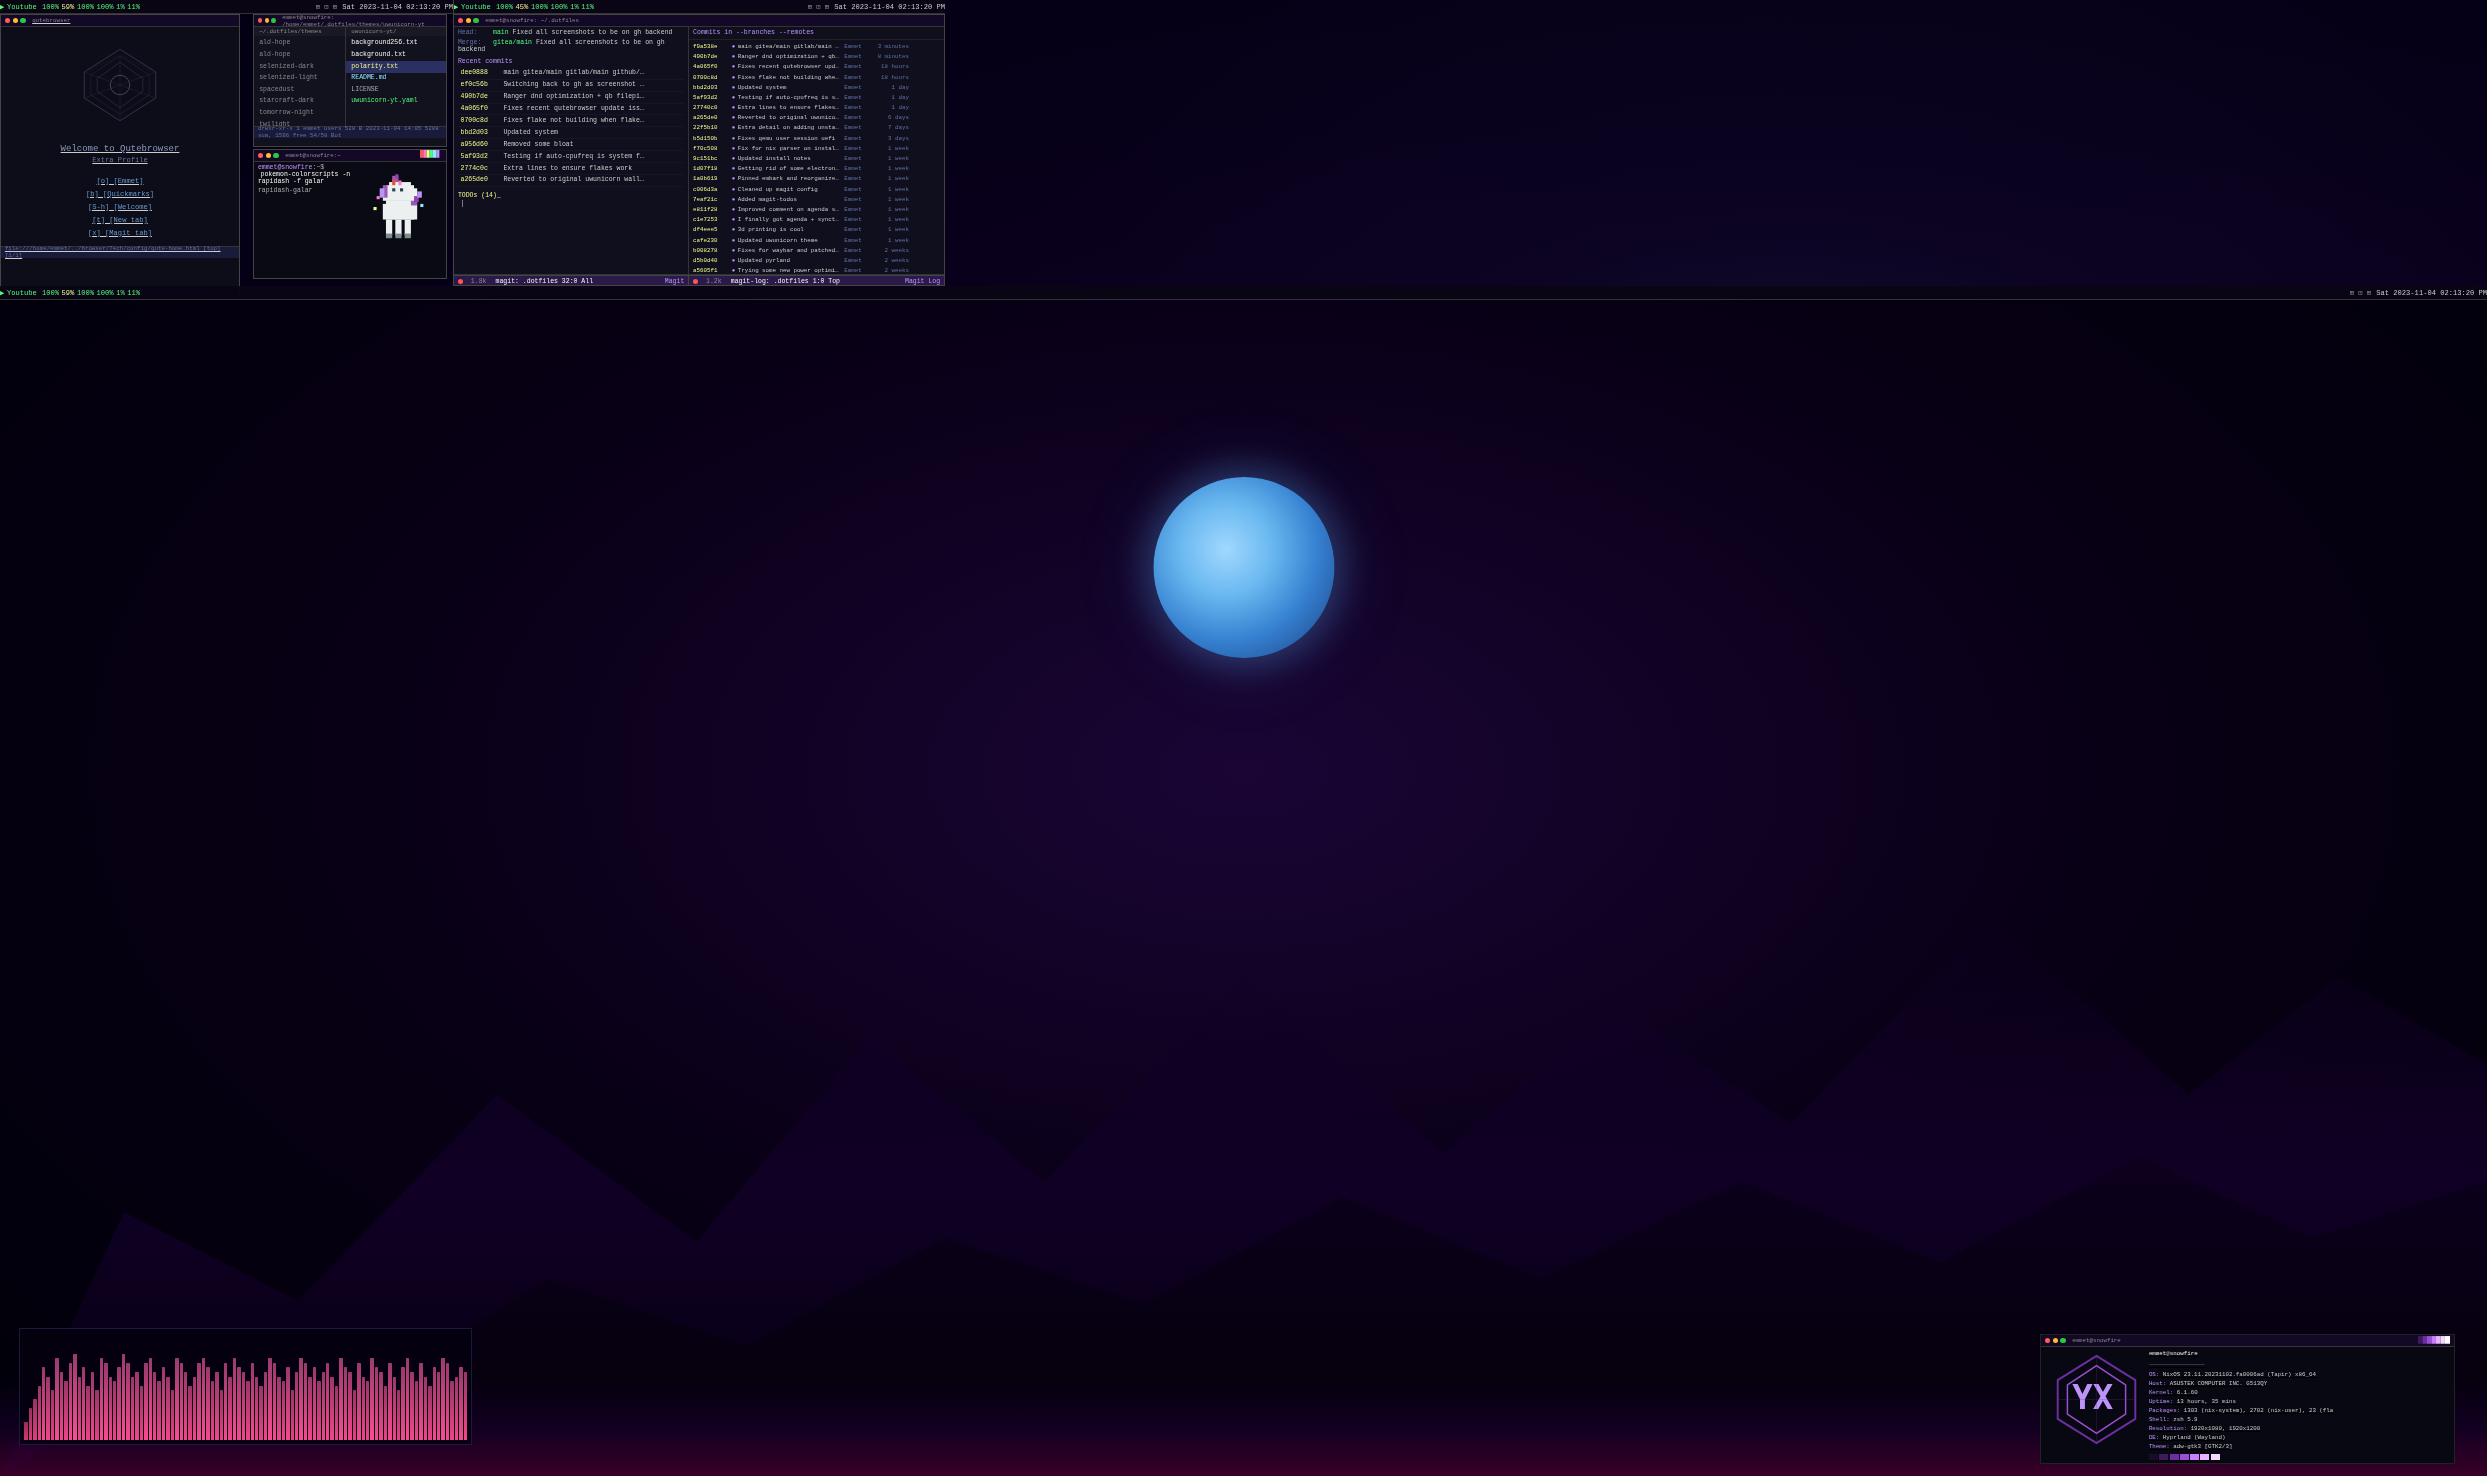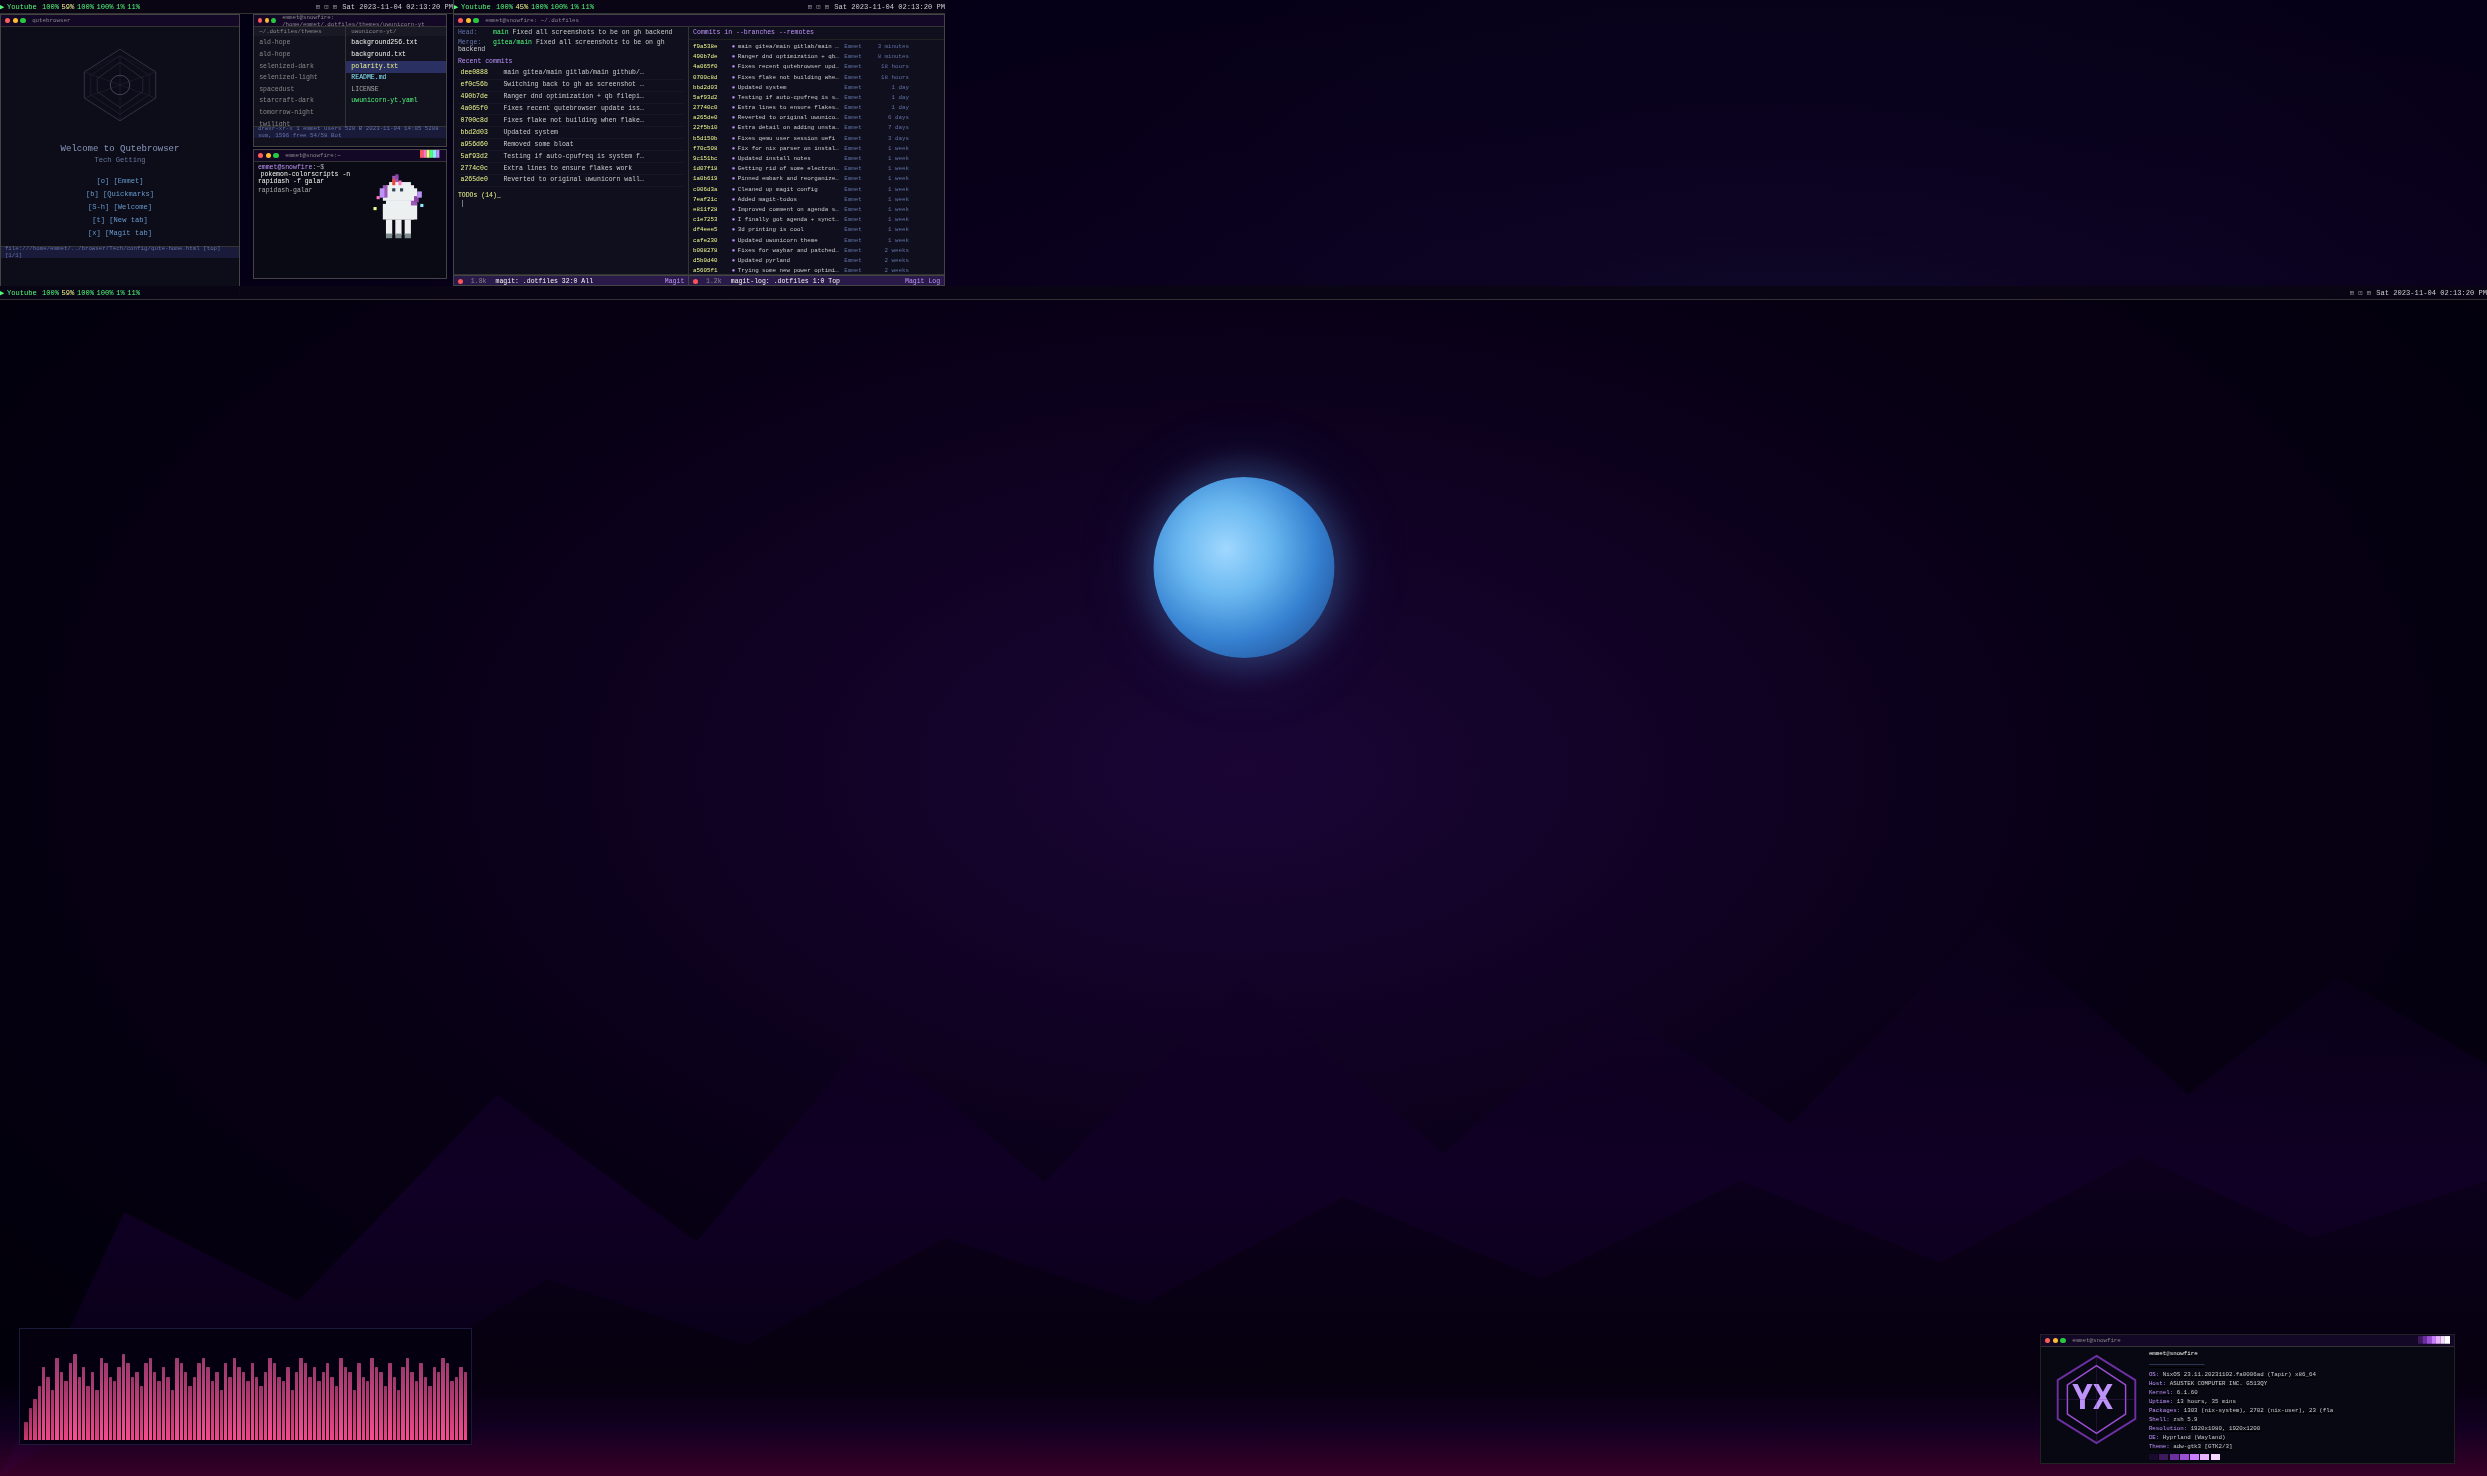--- a/index.html
+++ b/index.html
@@ -113,20 +113,21 @@
     .dot-yellow { background: #ffbd2e; }
     .dot-green { background: #27c93f; }
 
     
     .win-qute {
       top: 14.2px;
       left: 0;
       width: 240px;
       height: 300px;
       background: #0d0d1a;
+      text-decoration: underline;
     }
 
     
     .win-files {
       top: 14.2px;
       left: 253px;
       width: 194px;
       height: 133px;
       background: #12121f;
     }
@@ -299,21 +300,21 @@
         <line x1="60" y1="60" x2="5" y2="40" stroke="#334" stroke-width="0.5"></line>
         <line x1="60" y1="60" x2="115" y2="40" stroke="#334" stroke-width="0.5"></line>
         <line x1="60" y1="60" x2="115" y2="80" stroke="#334" stroke-width="0.5"></line>
         <line x1="60" y1="60" x2="5" y2="80" stroke="#334" stroke-width="0.5"></line>
         <line x1="60" y1="60" x2="60" y2="115" stroke="#334" stroke-width="0.5"></line>
       </svg>
     </div>
   </div>
   <div style="text-align:center; padding: 0 13px 6.5px;">
     <div style="color:#8899bb; font-size:9px; margin-bottom:2.6px;">Welcome to Qutebrowser</div>
-    <div style="color:#667799; font-size:7.1px; margin-bottom:10.4px;">Tech Getting</div>
+    <div style="color:#667799; font-size:7.1px; margin-bottom:10.4px;">Extra Profile</div>
     <div style="color:#6699cc; font-size:7.1px; line-height:13px;">[o] [Emmet]</div>
     <div style="color:#6699cc; font-size:7.1px; line-height:13px;">[b] [Quickmarks]</div>
     <div style="color:#6699cc; font-size:7.1px; line-height:13px;">[S-h] [Welcome]</div>
     <div style="color:#6699cc; font-size:7.1px; line-height:13px;">[t] [New tab]</div>
     <div style="color:#6699cc; font-size:7.1px; line-height:13px;">[x] [Magit tab]</div>
   </div>
   <div class="modeline">
     <span style="color:#6272a4; font-size:5.8px;">file:///home/emmet/../browser/Tech/config/qute-home.html [top][1/1]</span>
   </div>
 </div>

